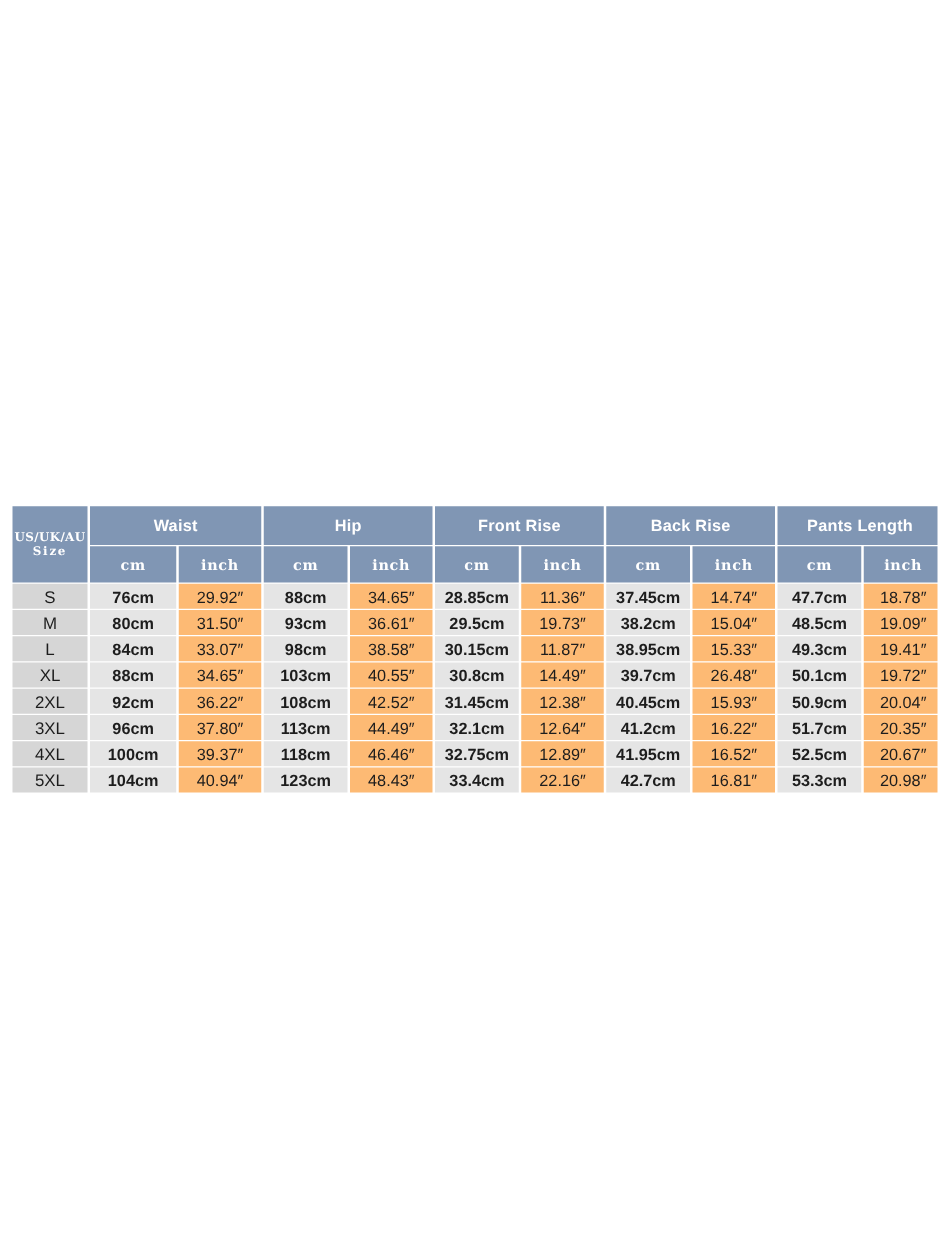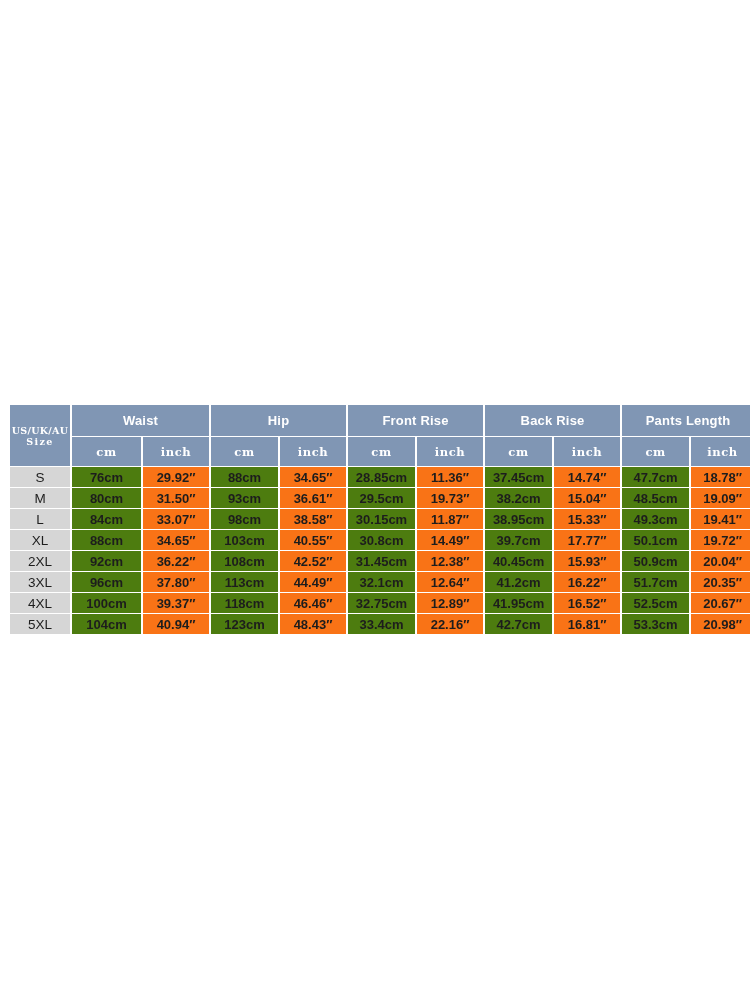--- a/index.html
+++ b/index.html
@@ -69,25 +69,25 @@
     font-size: 13px;
     color: #1d1d1d;
     font-weight: bold;
   }
   td.size {
     background: #d6d6d6;
     font-weight: normal;
     font-size: 13.5px;
   }
   td.cm {
-    background: #4d7c0f;
+    background: #e5e5e5;
   }
   td.inch {
-    background: #f97316;
-    font-weight: bold;
+    background: #fdba74;
+    font-weight: normal;
   }
 </style>
 </head>
 <body>
 
 <div id="chart-wrap">
   <table class="size-chart">
     <colgroup>
       <col style="width:60px">
       <col style="width:69px">
@@ -168,21 +168,21 @@
       </tr>
       <tr>
         <td class="size">XL</td>
         <td class="cm">88cm</td>
         <td class="inch">34.65″</td>
         <td class="cm">103cm</td>
         <td class="inch">40.55″</td>
         <td class="cm">30.8cm</td>
         <td class="inch">14.49″</td>
         <td class="cm">39.7cm</td>
-        <td class="inch">17.77″</td>
+        <td class="inch">26.48″</td>
         <td class="cm">50.1cm</td>
         <td class="inch">19.72″</td>
       </tr>
       <tr>
         <td class="size">2XL</td>
         <td class="cm">92cm</td>
         <td class="inch">36.22″</td>
         <td class="cm">108cm</td>
         <td class="inch">42.52″</td>
         <td class="cm">31.45cm</td>

